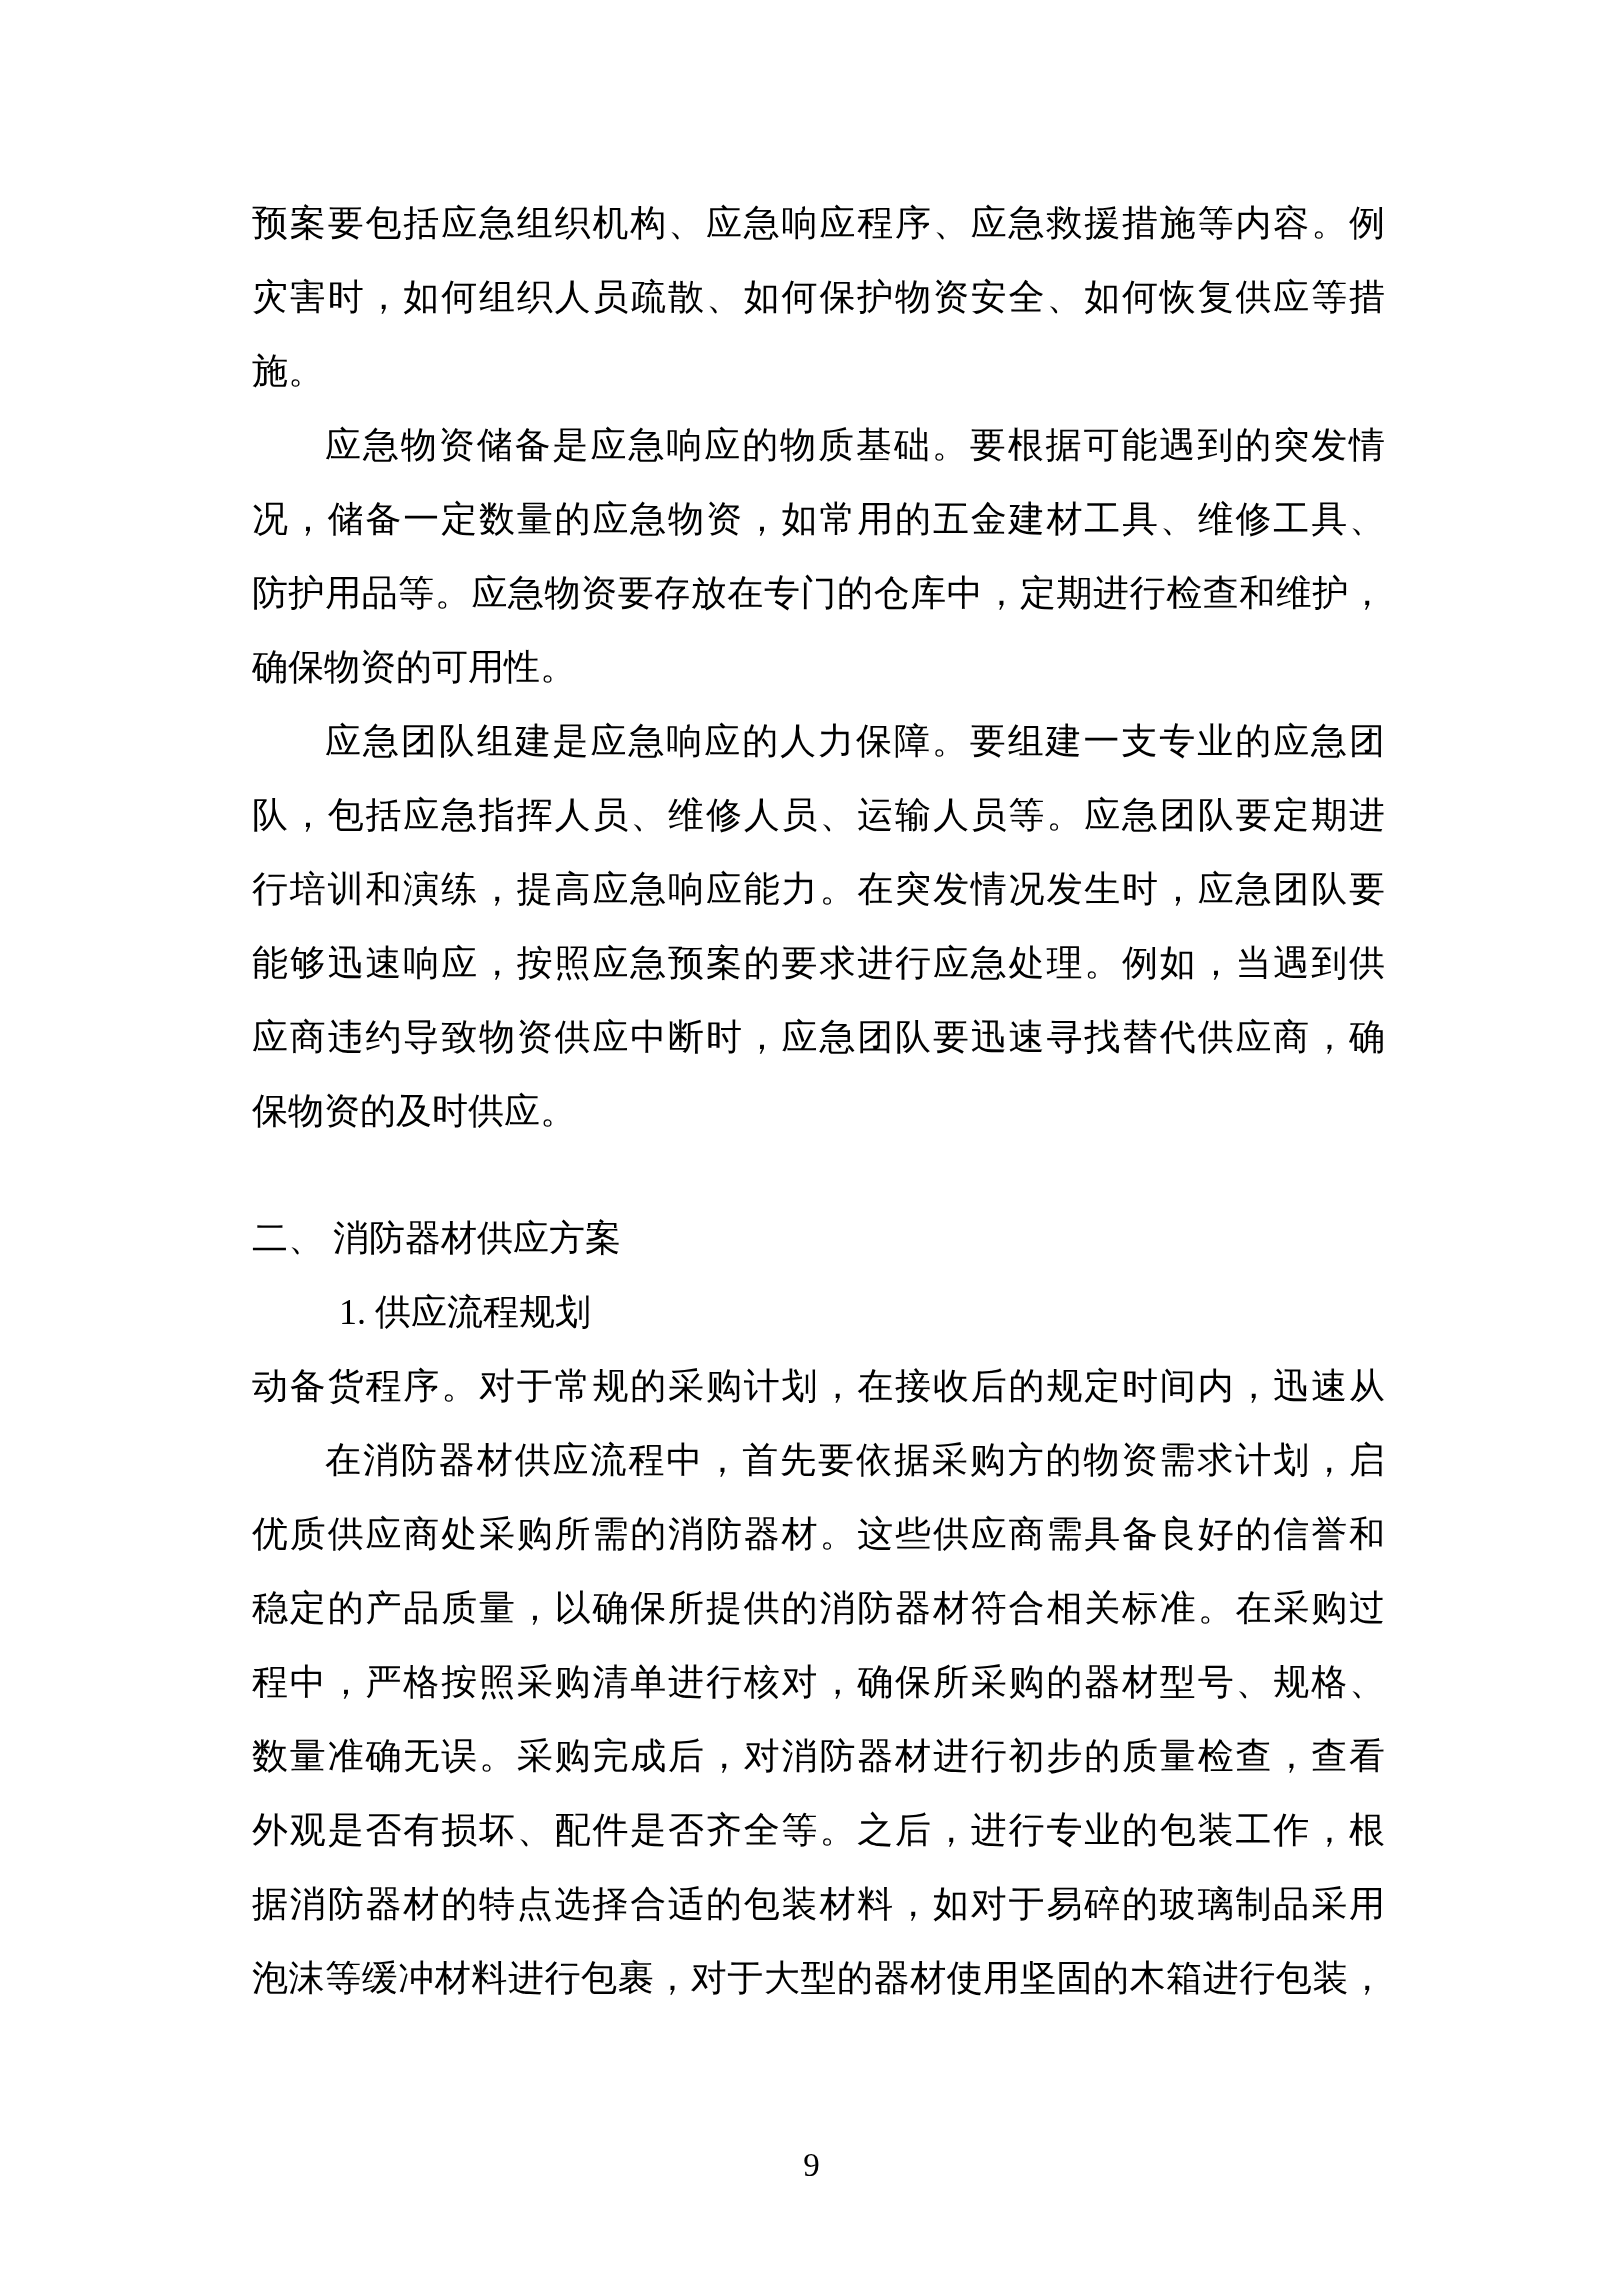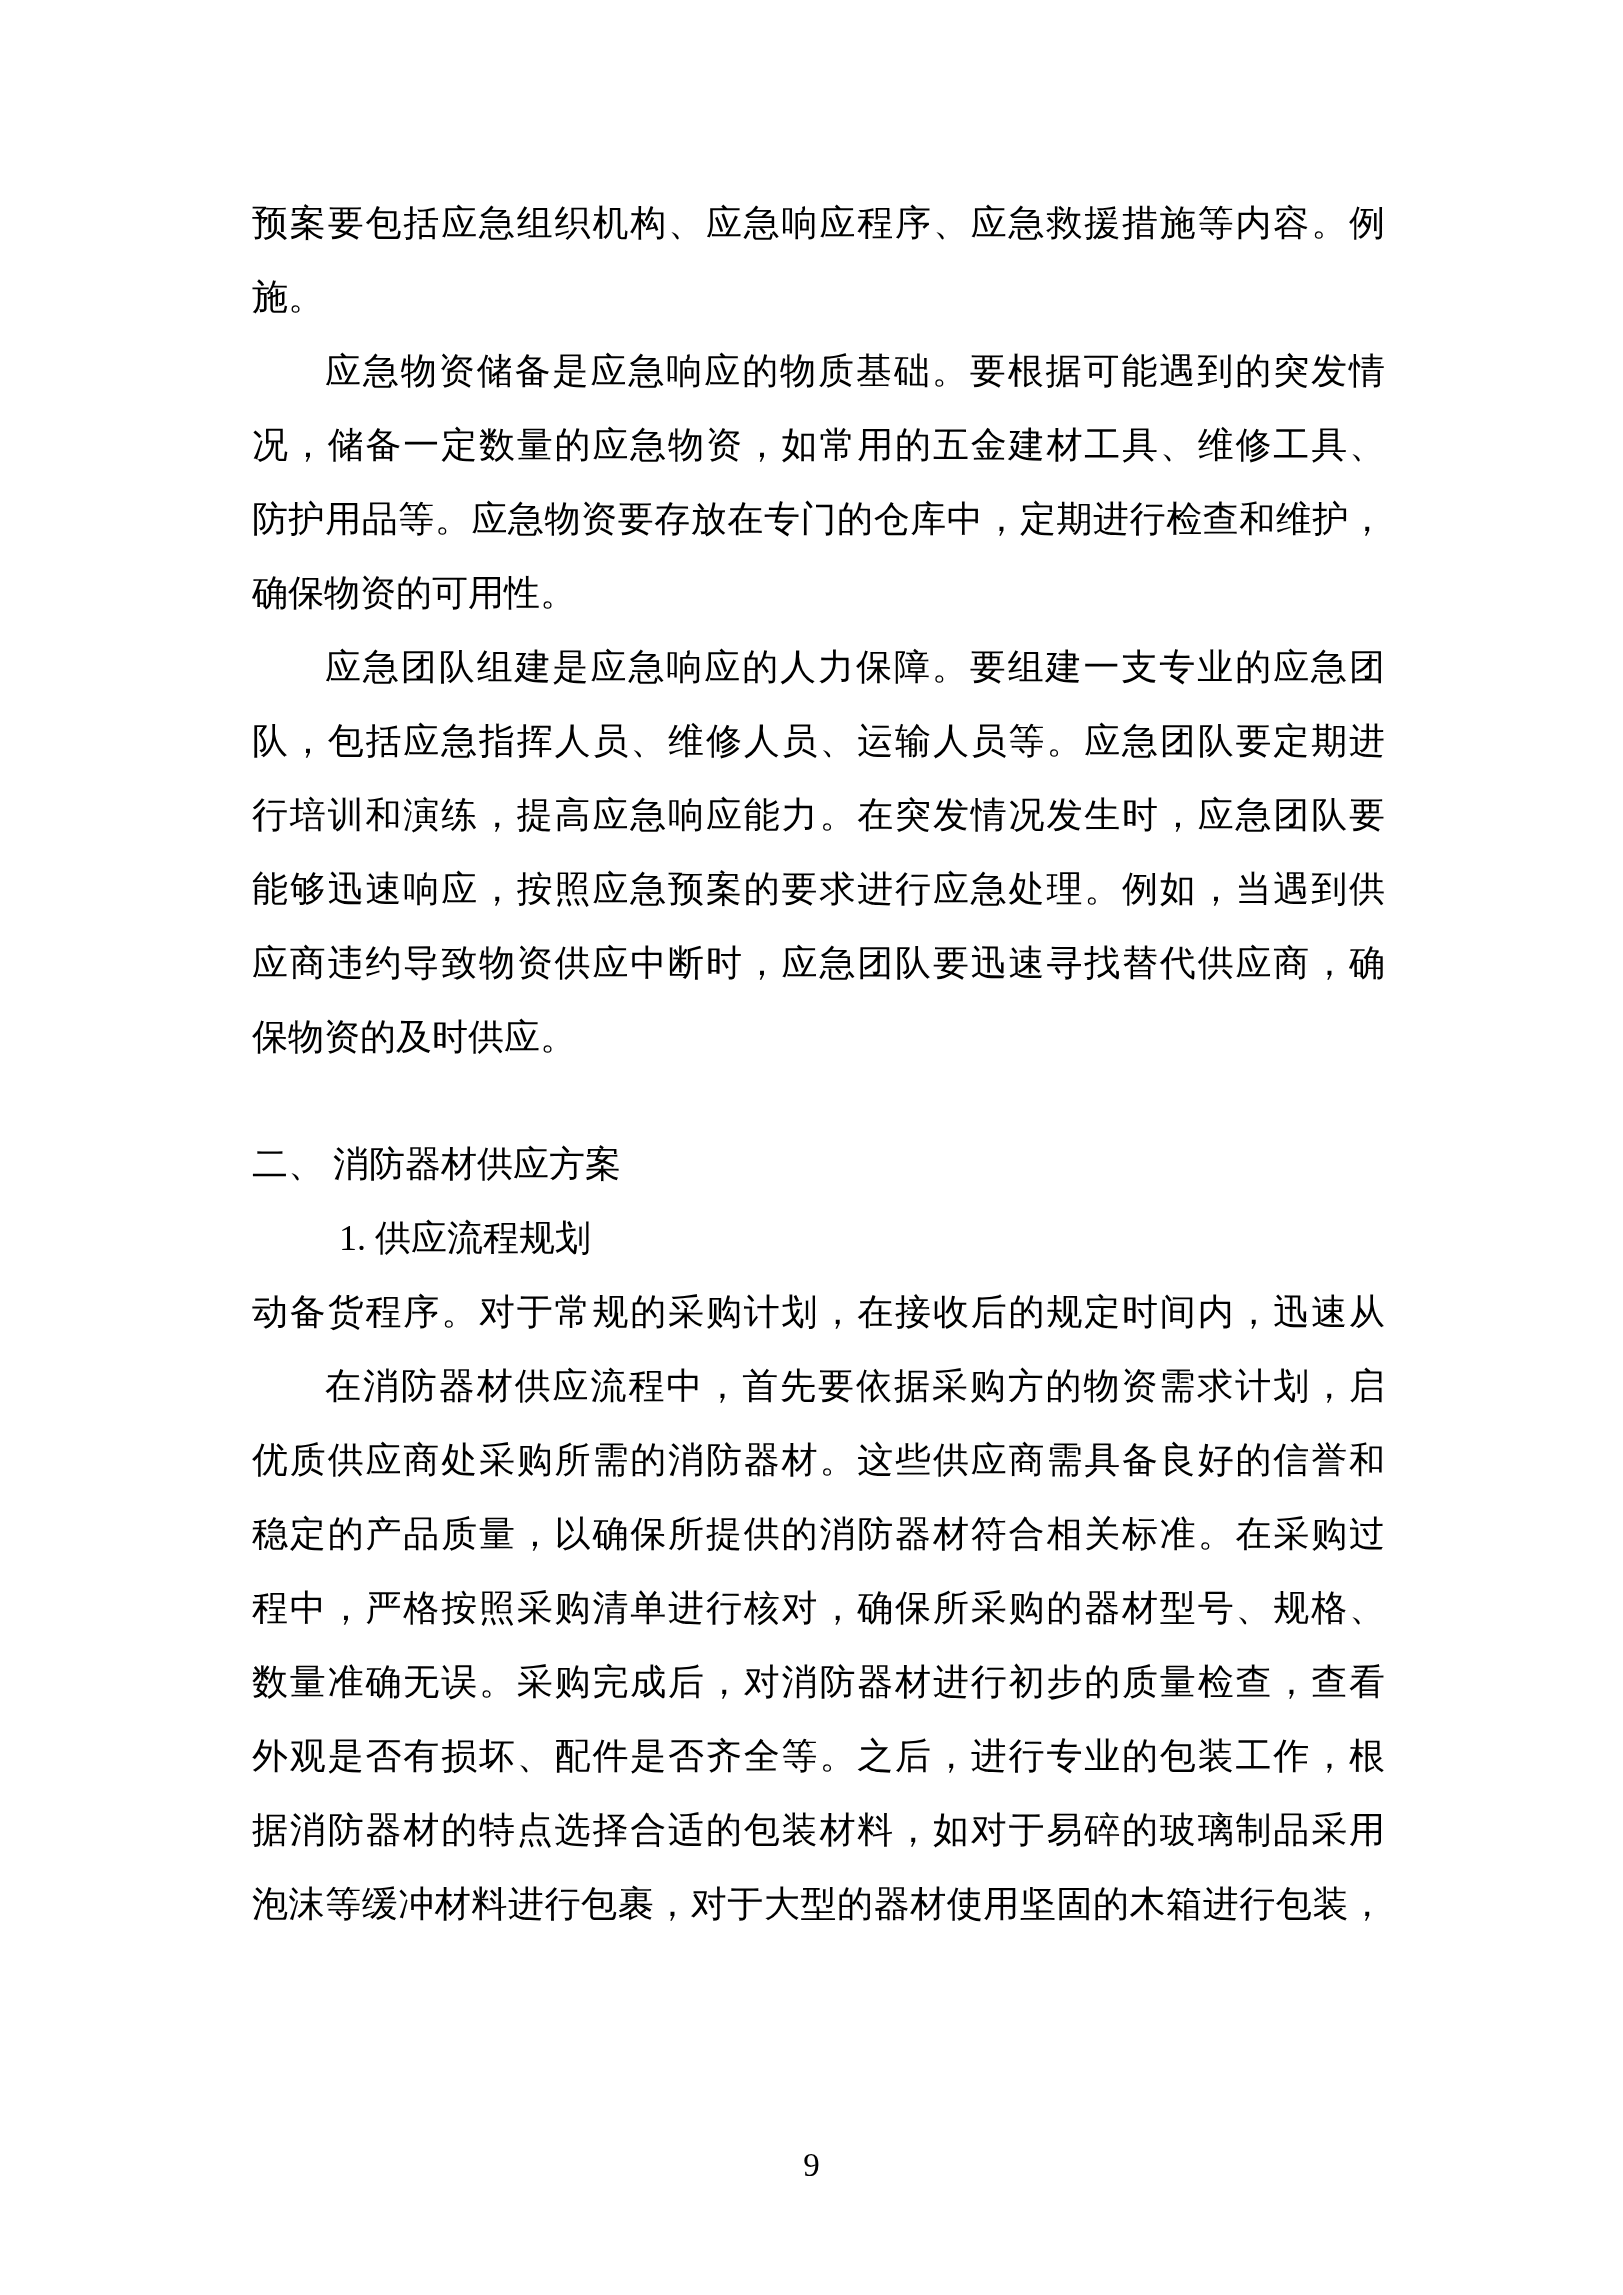--- a/index.html
+++ b/index.html
@@ -60,20 +60,21 @@
     line-height: 33px;
   }
 </style>
 </head>
 <body>
 
 <div class="page">
   <div class="text-block">
 
     <div class="line fill">预案要包括应急组织机构、应急响应程序、应急救援措施等内容。例</div>
+    <div class="line fill">灾害时，如何组织人员疏散、如何保护物资安全、如何恢复供应等措</div>
     <div class="line end">施。</div>
 
     <div class="line fill indent">应急物资储备是应急响应的物质基础。要根据可能遇到的突发情</div>
     <div class="line fill">况，储备一定数量的应急物资，如常用的五金建材工具、维修工具、</div>
     <div class="line fill">防护用品等。应急物资要存放在专门的仓库中，定期进行检查和维护，</div>
     <div class="line end">确保物资的可用性。</div>
 
     <div class="line fill indent">应急团队组建是应急响应的人力保障。要组建一支专业的应急团</div>
     <div class="line fill">队，包括应急指挥人员、维修人员、运输人员等。应急团队要定期进</div>
     <div class="line fill">行培训和演练，提高应急响应能力。在突发情况发生时，应急团队要</div>

